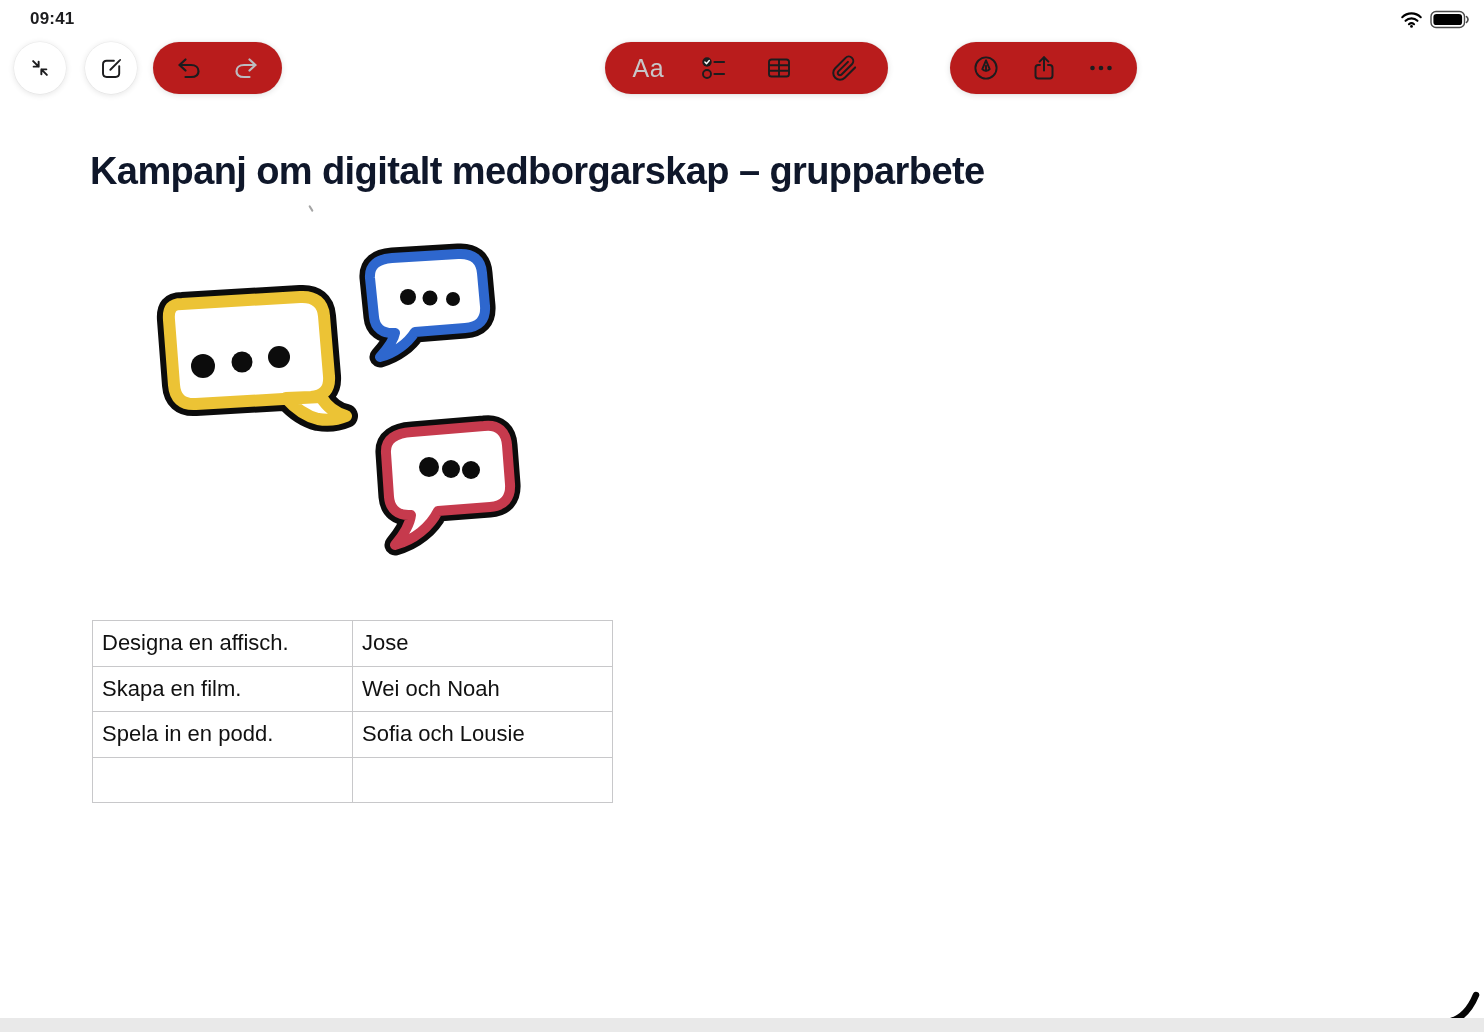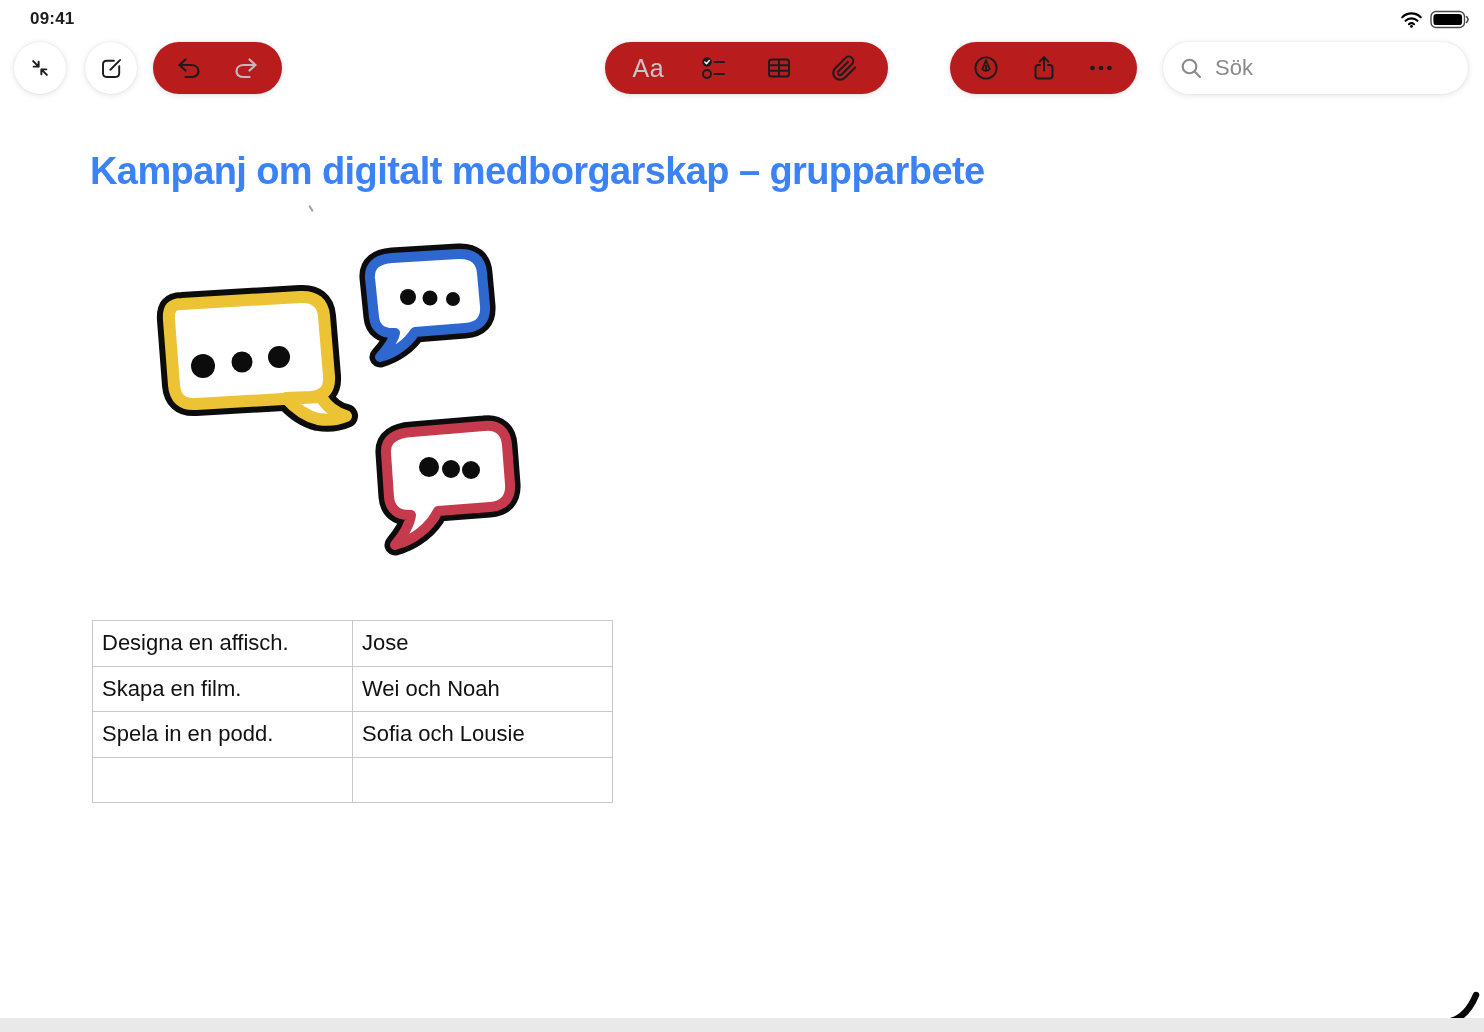--- a/index.html
+++ b/index.html
@@ -18,21 +18,21 @@
   .tool-btn{width:44px;height:52px;display:flex;align-items:center;justify-content:center;cursor:pointer;}
   .aa{font-size:25px;font-weight:500;color:#c7c7c9;letter-spacing:.5px;}
   .search-pill{position:absolute;top:42px;left:1163px;width:305px;height:52px;border-radius:26px;background:#fff;
         box-shadow:0 0 0 .5px rgba(0,0,0,.05),0 1px 6px rgba(0,0,0,.12);
         display:flex;align-items:center;padding:0 16px;box-sizing:border-box;gap:10px;}
   .search-pill input{flex:1;border:none;outline:none;font-size:22px;color:#3c3c43;background:transparent;
         font-family:"Liberation Sans",sans-serif;}
   .search-pill input::placeholder{color:#8a8a8e;}
   
   .note-title{position:absolute;left:90px;top:148px;font-size:38px;line-height:46px;font-weight:700;
-              letter-spacing:-.6px;color:#3b82f6;}
+              letter-spacing:-.6px;color:#0f172a;}
   .stray-mark{position:absolute;left:310px;top:205px;width:2px;height:7px;background:#8f8f8f;
               transform:rotate(-32deg);border-radius:1px;opacity:.8;}
   .illustration{position:absolute;left:140px;top:240px;}
   .note-table{position:absolute;left:92px;top:620px;border-collapse:collapse;table-layout:fixed;}
   .note-table td{width:260px;height:45.5px;border:1px solid #c8c8ca;box-sizing:border-box;
                  font-size:22px;color:#111;padding:0 6px 0 9px;vertical-align:middle;background:#fff;}
   .corner-stroke{position:absolute;left:1440px;top:988px;}
   svg{display:block;}
 </style>
 </head>
@@ -150,30 +150,20 @@
       <span>
         <svg width="28" height="28" viewBox="0 0 28 28">
           <circle cx="5.5" cy="14" r="2.3" fill="#1c1c1e"></circle>
           <circle cx="14" cy="14" r="2.3" fill="#1c1c1e"></circle>
           <circle cx="22.5" cy="14" r="2.3" fill="#1c1c1e"></circle>
         </svg>
       </span>
     </div>
   </div>
 
-  <div class="search-pill">
-    <span>
-      <svg width="24" height="24" viewBox="0 0 24 24" fill="none" stroke="#8a8a8e" stroke-width="2.1" stroke-linecap="round">
-        <circle cx="10.5" cy="10.5" r="6.8"></circle>
-        <path d="M15.6 15.6 L21 21"></path>
-      </svg>
-    </span>
-    <input type="text" placeholder="Sök" style="">
-
-  </div>
 
   <div class="note-title">Kampanj om digitalt medborgarskap – grupparbete</div>
   <div class="stray-mark"></div>
 
   <div class="illustration">
     <svg width="390" height="320" viewBox="0 0 390 320" fill="none" stroke-linejoin="round" stroke-linecap="round">
 
       <g>
         <path d="M42 64 L160 57 C175 56 183 63 184 76 L189 136 C190 149 184 156 171 157 L146 158 C154 167 166 176 178 179 C190 181 199 179 206 176 C194 173 186 165 181 157 L143 159 L56 164 C42 165 35 158 34 145 L29 80 C28 68 32 64 42 64 Z" fill="#ffffff" stroke-width="24" stroke="#0c0c0c"></path>
         <path d="M42 64 L160 57 C175 56 183 63 184 76 L189 136 C190 149 184 156 171 157 L146 158 C154 167 166 176 178 179 C190 181 199 179 206 176 C194 173 186 165 181 157 L143 159 L56 164 C42 165 35 158 34 145 L29 80 C28 68 32 64 42 64 Z" fill="#ffffff" stroke-width="12" stroke="#ecc335"></path>

